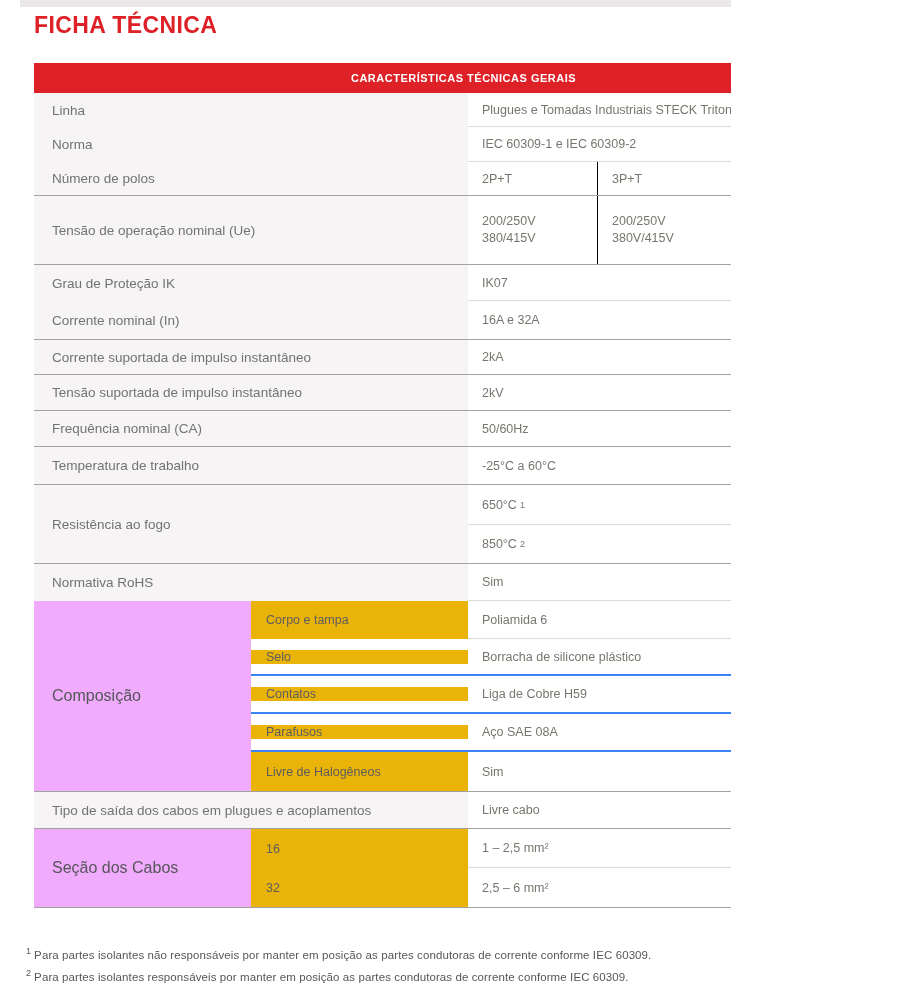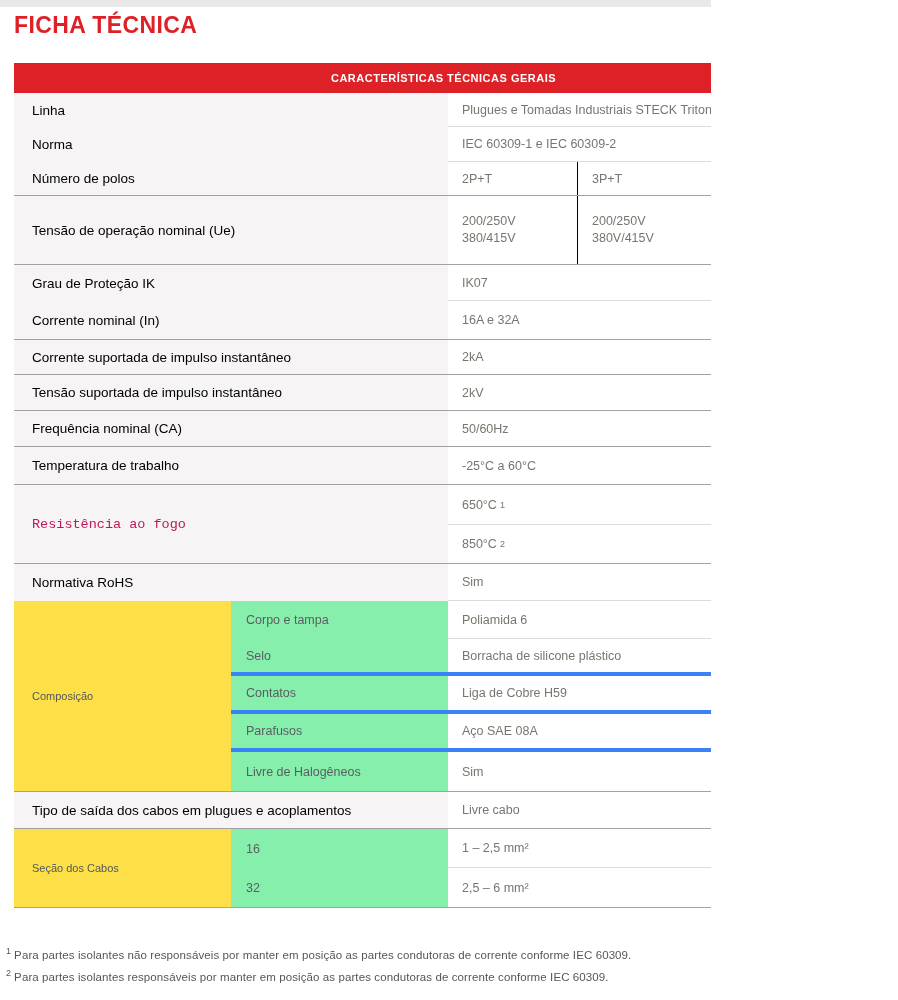--- a/index.html
+++ b/index.html
@@ -1,60 +1,60 @@
 <!DOCTYPE html>
 <html><head>
 <meta charset="utf-8">
 <style>
   * { margin:0; padding:0; box-sizing:border-box; }
   html,body { background:#ffffff; }
   .page {
     position:relative; width:711px; height:1000px; background:#ffffff;
-    font-family:"Liberation Sans", sans-serif; overflow:hidden;
+    font-family:"Liberation Sans", sans-serif; overflow:hidden;margin-left:20px;
   }
   .topstrip { position:absolute; top:0; left:0; width:898px; height:7px; background:#e9e7e7; }
   .doc-title {
     position:absolute; left:14px; top:12px;
     font-size:23px; font-weight:bold; color:#dd2127; letter-spacing:0.4px;
   }
   .ttable { position:absolute; left:14px; top:63px; width:859px; }
   .thead {
     height:30px; background:#dd2127; color:#ffffff;
     display:flex; align-items:center; justify-content:center;
     font-size:11px; font-weight:bold; letter-spacing:0.5px;
   }
   .row { display:flex; width:100%; }
   .b-dark { border-bottom:1px solid #a3a1a1; }
-  .b-light-row { border-bottom:4px solid #3b82f6; }
+  .b-light-row { border-bottom:2px solid #3b82f6;align-items:center; }
   .cell-label {
     width:434px; background:#f6f4f4; display:flex; align-items:center;
-    padding-left:18px; color:#000000; font-size:13.5px;
+    padding-left:18px; color:#737373; font-size:13.5px;
   }
   .cell-value {
     flex:1; background:#ffffff; display:flex; align-items:center;
     padding-left:14px; color:#77766e; font-size:12.5px;
   }
   .cell-value.b-light { border-bottom:1px solid #dcdada; }
   .vcol1 { flex:none; width:129px; }
   .vcol2 { flex:none; width:140px; border-left:1px solid #000000; }
   .vcol3 { flex:1; border-left:6px solid #15803d; }
   .vlines div { line-height:1.4; }
   .group { display:flex; width:100%; }
   .group-left {
     width:434px; background:#f6f4f4; display:flex; align-items:center;
-    padding-left:18px; color:#be185d; font-size:13.5px;font-family:Liberation Mono, monospace;
+    padding-left:18px; color:#737373; font-size:13.5px;
   }
   .group-left-narrow {
-    width:217px; background:#fde047; display:flex; align-items:center;
-    padding-left:18px; color:#55565a; font-size:11px;
+    width:217px; background:#f0abfc; display:flex; align-items:center;
+    padding-left:18px; color:#55565a; font-size:16px;
   }
   .group-right { flex:1; display:flex; flex-direction:column; }
   .sub-row { display:flex; width:100%; }
   .mid-cell {
-    width:217px; background:#86efac; display:flex; align-items:center;
+    width:217px; background:#eab308; display:flex; align-items:center;
     padding-left:15px; color:#5c5d60; font-size:12.5px;
   }
   .h34{height:34px} .h35{height:35px} .h36{height:36px} .h37{height:37px}
   .h38{height:38px} .h39{height:39px} .h40{height:40px} .h69{height:69px}
   sup { font-size:9px; vertical-align:super; margin-left:3px; color:#77766e; }
   .footnotes { position:absolute; left:6px; top:946px; width:880px; }
   .footnote { font-size:11.5px; color:#55565a; margin-bottom:7px; letter-spacing:0.1px; }
   .footnote sup { margin-left:0; margin-right:3px; color:#55565a; }
 </style>
 </head>

